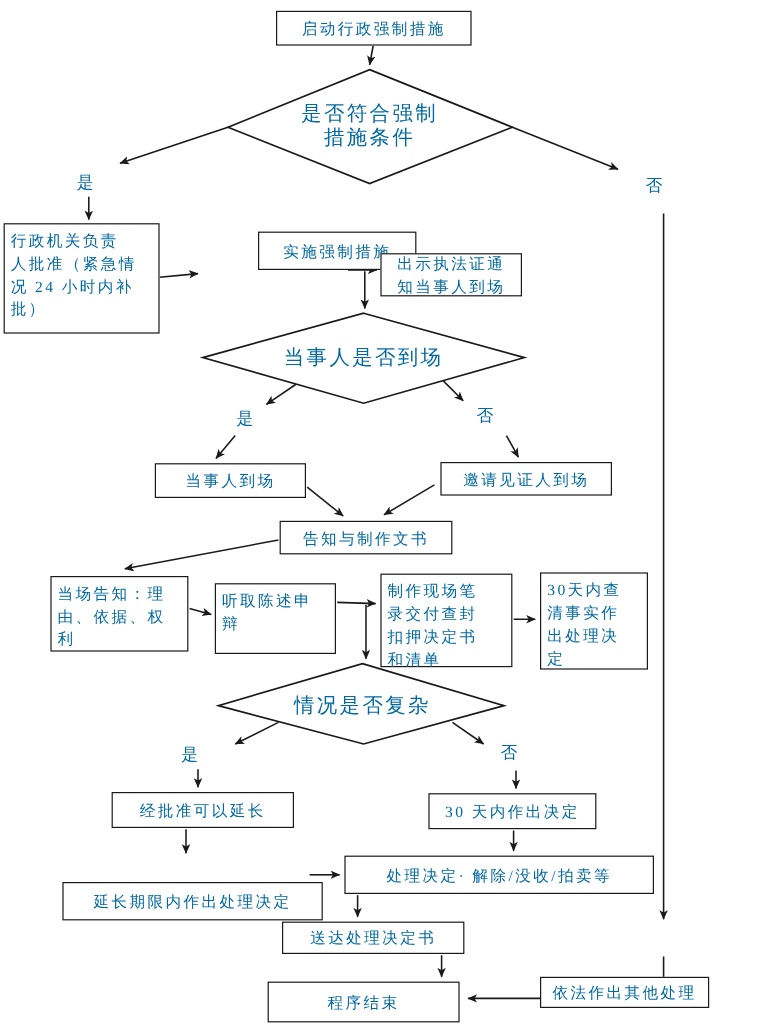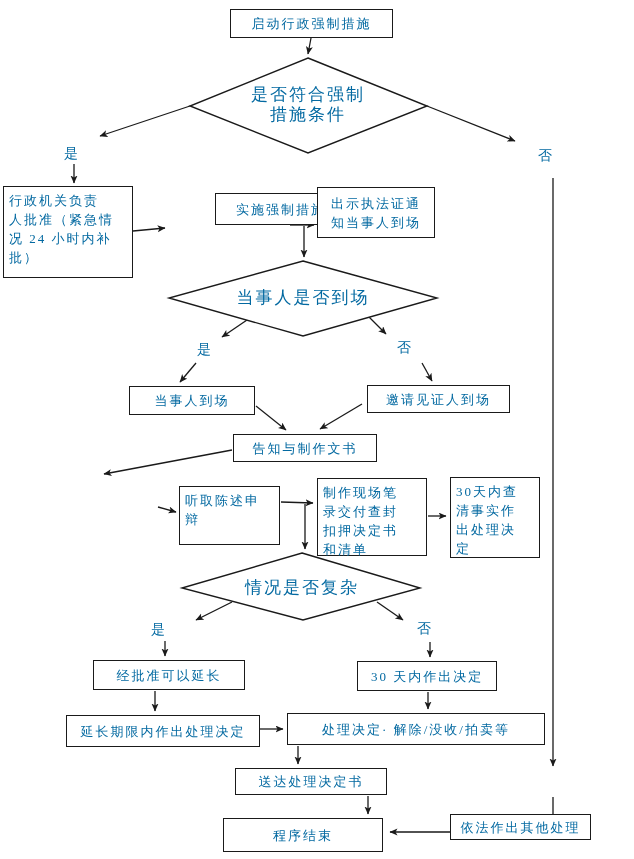--- a/index.html
+++ b/index.html
@@ -69,38 +69,41 @@
       <polygon points="302,553 420,588 303,620 182,588"></polygon>
     </g>
   </svg>
 
   <div class="node" style="left:230px;top:9px;width:163px;height:29px;">启动行政强制措施</div>
   <div class="node left" style="left:3px;top:186px;width:130px;height:92px;">行政机关负责
 人批准（紧急情
 况 24 小时内补
 批）</div>
   <div class="node" style="left:168px;top:193px;width:132px;height:32px;margin-left:47px;">实施强制措施</div>
-  <div class="node" style="left:317px;top:187px;width:118px;height:51px;">出示执法证通
+  <div class="node" style="left:317px;top:211px;width:118px;height:36px;">出示执法证通
 知当事人到场</div>
   <div class="node" style="left:129px;top:386px;width:126px;height:29px;">当事人到场</div>
   <div class="node" style="left:367px;top:385px;width:143px;height:28px;">邀请见证人到场</div>
   <div class="node" style="left:233px;top:434px;width:144px;height:28px;">告知与制作文书</div>
+  <div class="node left" style="left:42px;top:480px;width:115px;height:63px;">当场告知：理
+由、依据、权
+利</div>
   <div class="node left" style="left:179px;top:486px;width:101px;height:59px;">听取陈述申
 辩</div>
   <div class="node left" style="left:317px;top:478px;width:110px;height:78px;">制作现场笔
 录交付查封
 扣押决定书
 和清单</div>
   <div class="node left" style="left:450px;top:477px;width:90px;height:81px;">30天内查
 清事实作
 出处理决
 定</div>
   <div class="node" style="left:93px;top:660px;width:152px;height:30px;">经批准可以延长</div>
   <div class="node" style="left:357px;top:661px;width:140px;height:30px;">30 天内作出决定</div>
-  <div class="node" style="left:52px;top:715px;width:194px;height:32px;margin-left:14px;">延长期限内作出处理决定</div>
+  <div class="node" style="left:52px;top:735px;width:217px;height:32px;">延长期限内作出处理决定</div>
   <div class="node" style="left:287px;top:713px;width:258px;height:32px;">处理决定· 解除/没收/拍卖等</div>
   <div class="node" style="left:235px;top:768px;width:152px;height:27px;">送达处理决定书</div>
   <div class="node" style="left:450px;top:770px;width:141px;height:26px;margin-top:44px;">依法作出其他处理</div>
   <div class="node" style="left:223px;top:818px;width:160px;height:34px;">程序结束</div>
 
   <div class="dtext" style="left:238px;top:81px;width:140px;height:48px;">是否符合强制
 措施条件</div>
   <div class="dtext" style="left:233px;top:288px;width:140px;height:20px;">当事人是否到场</div>
   <div class="dtext" style="left:242px;top:578px;width:120px;height:20px;">情况是否复杂</div>
 

